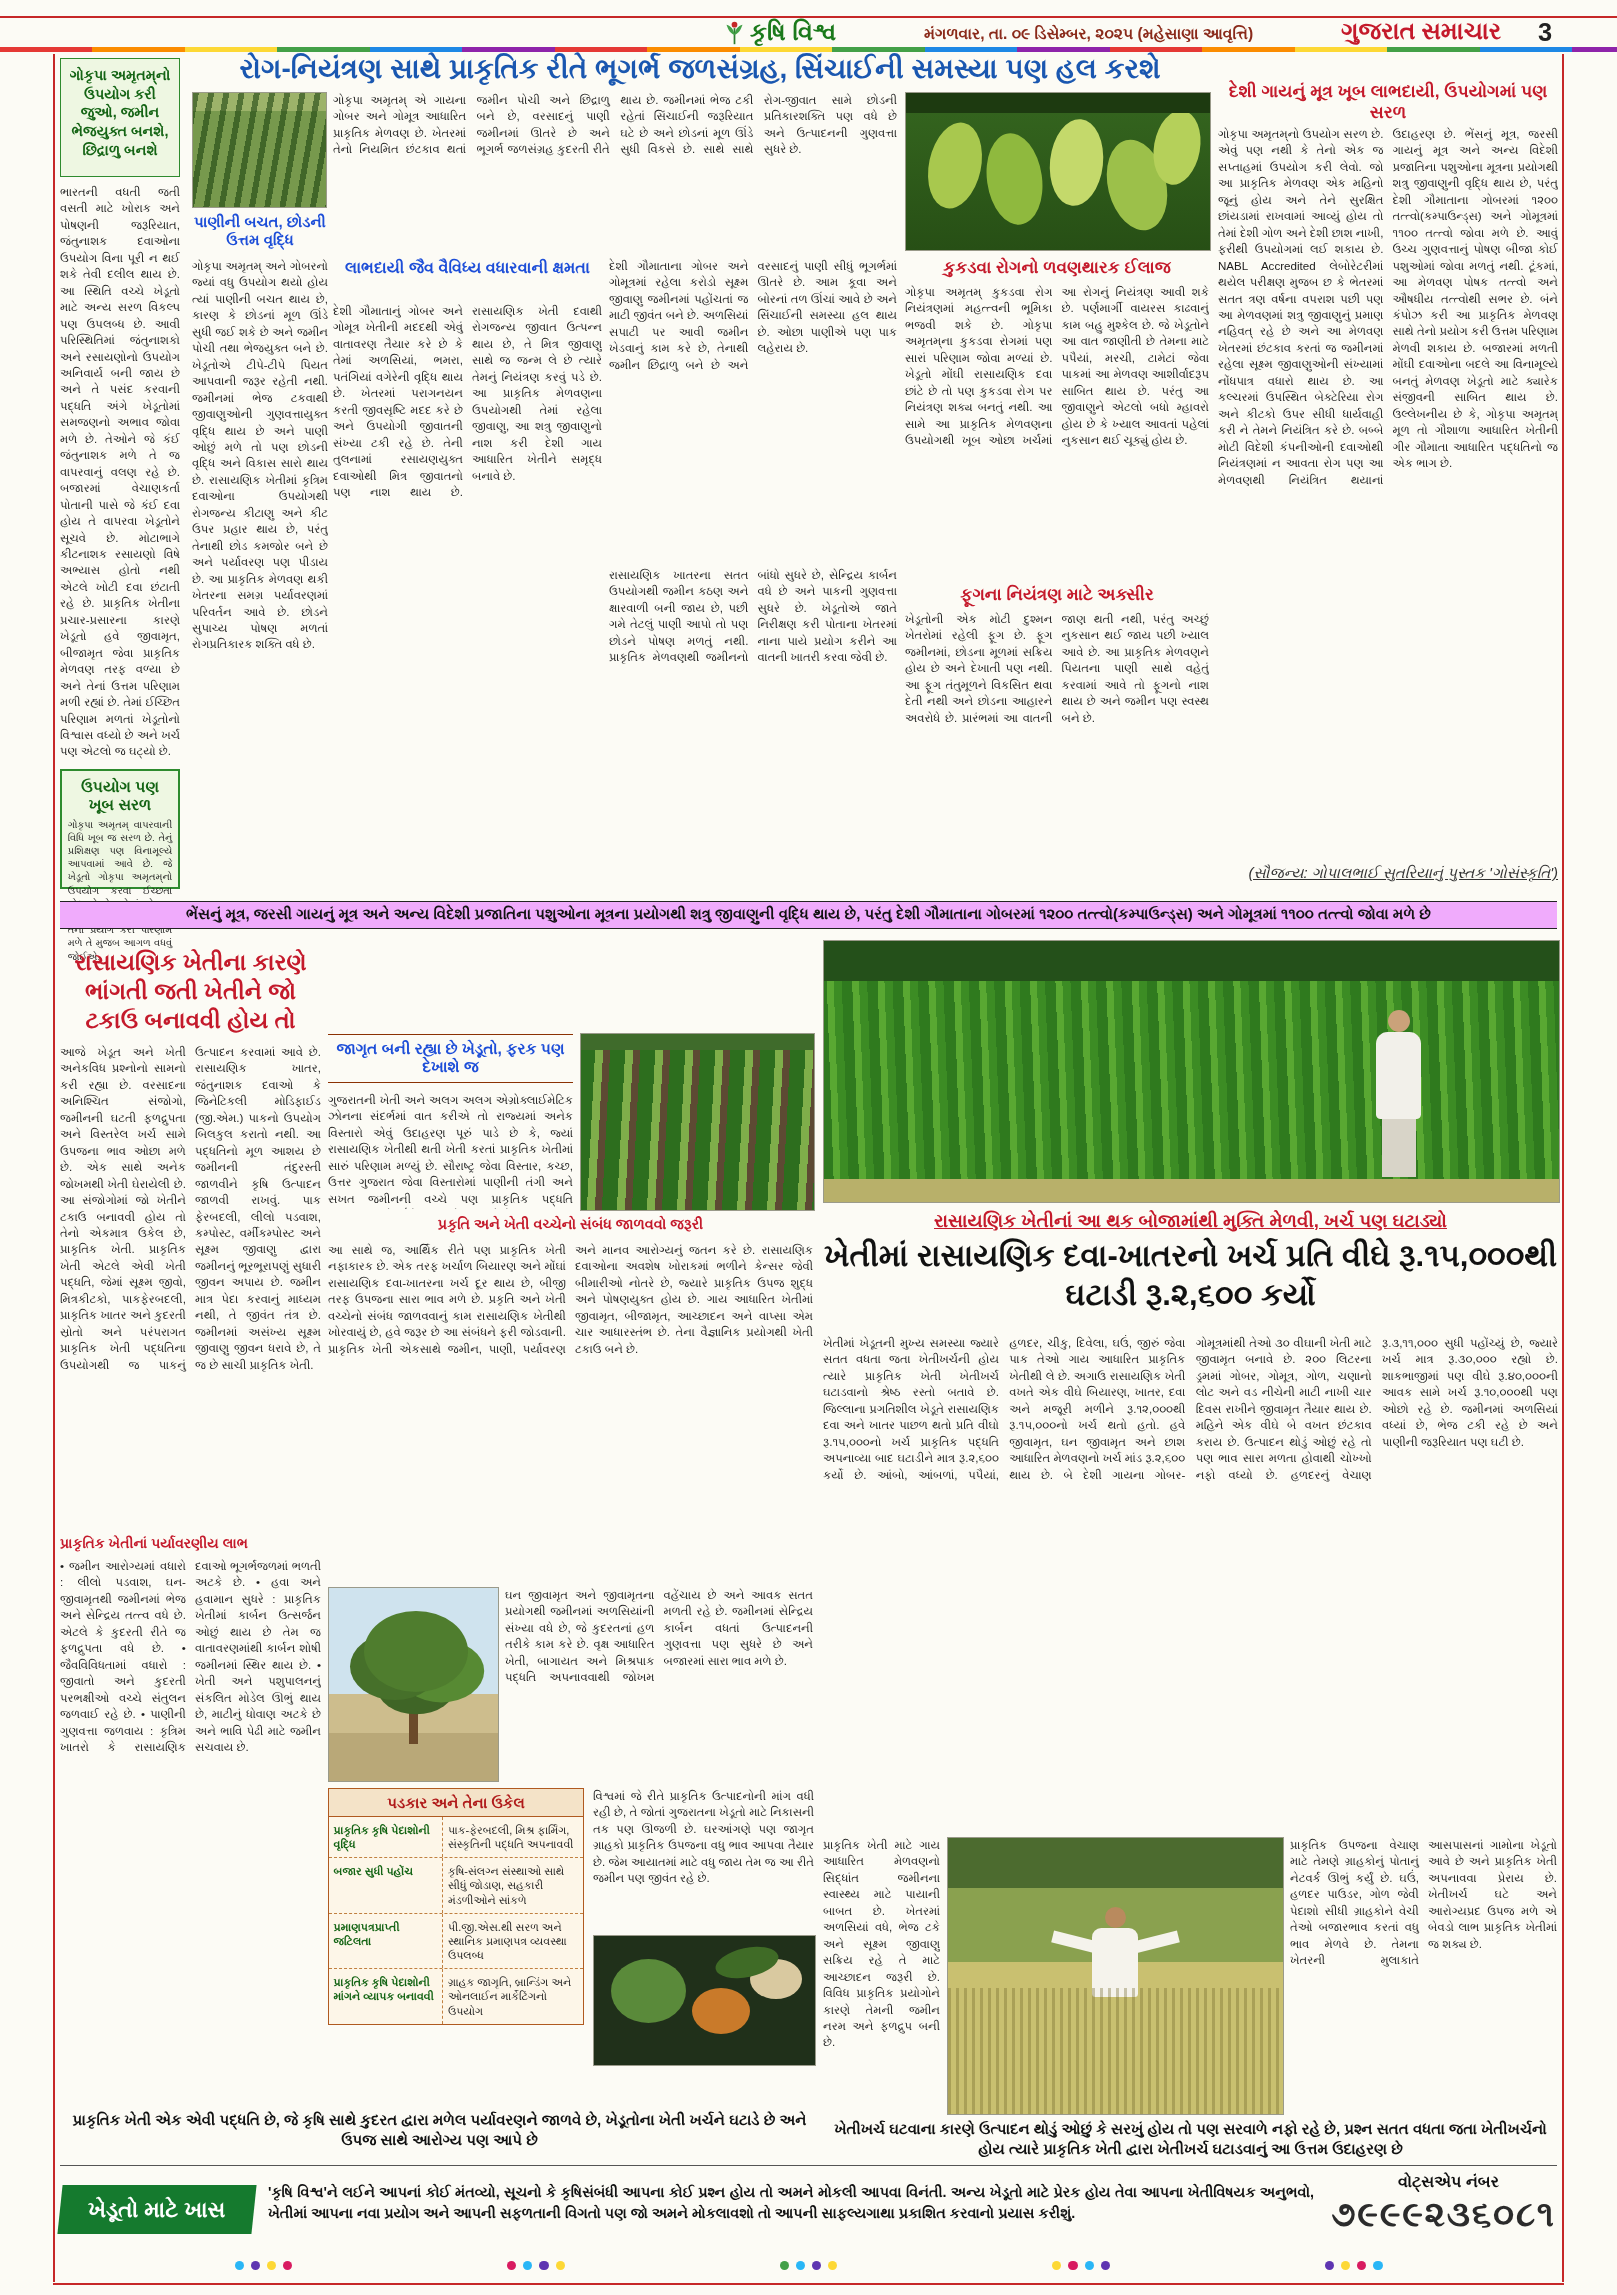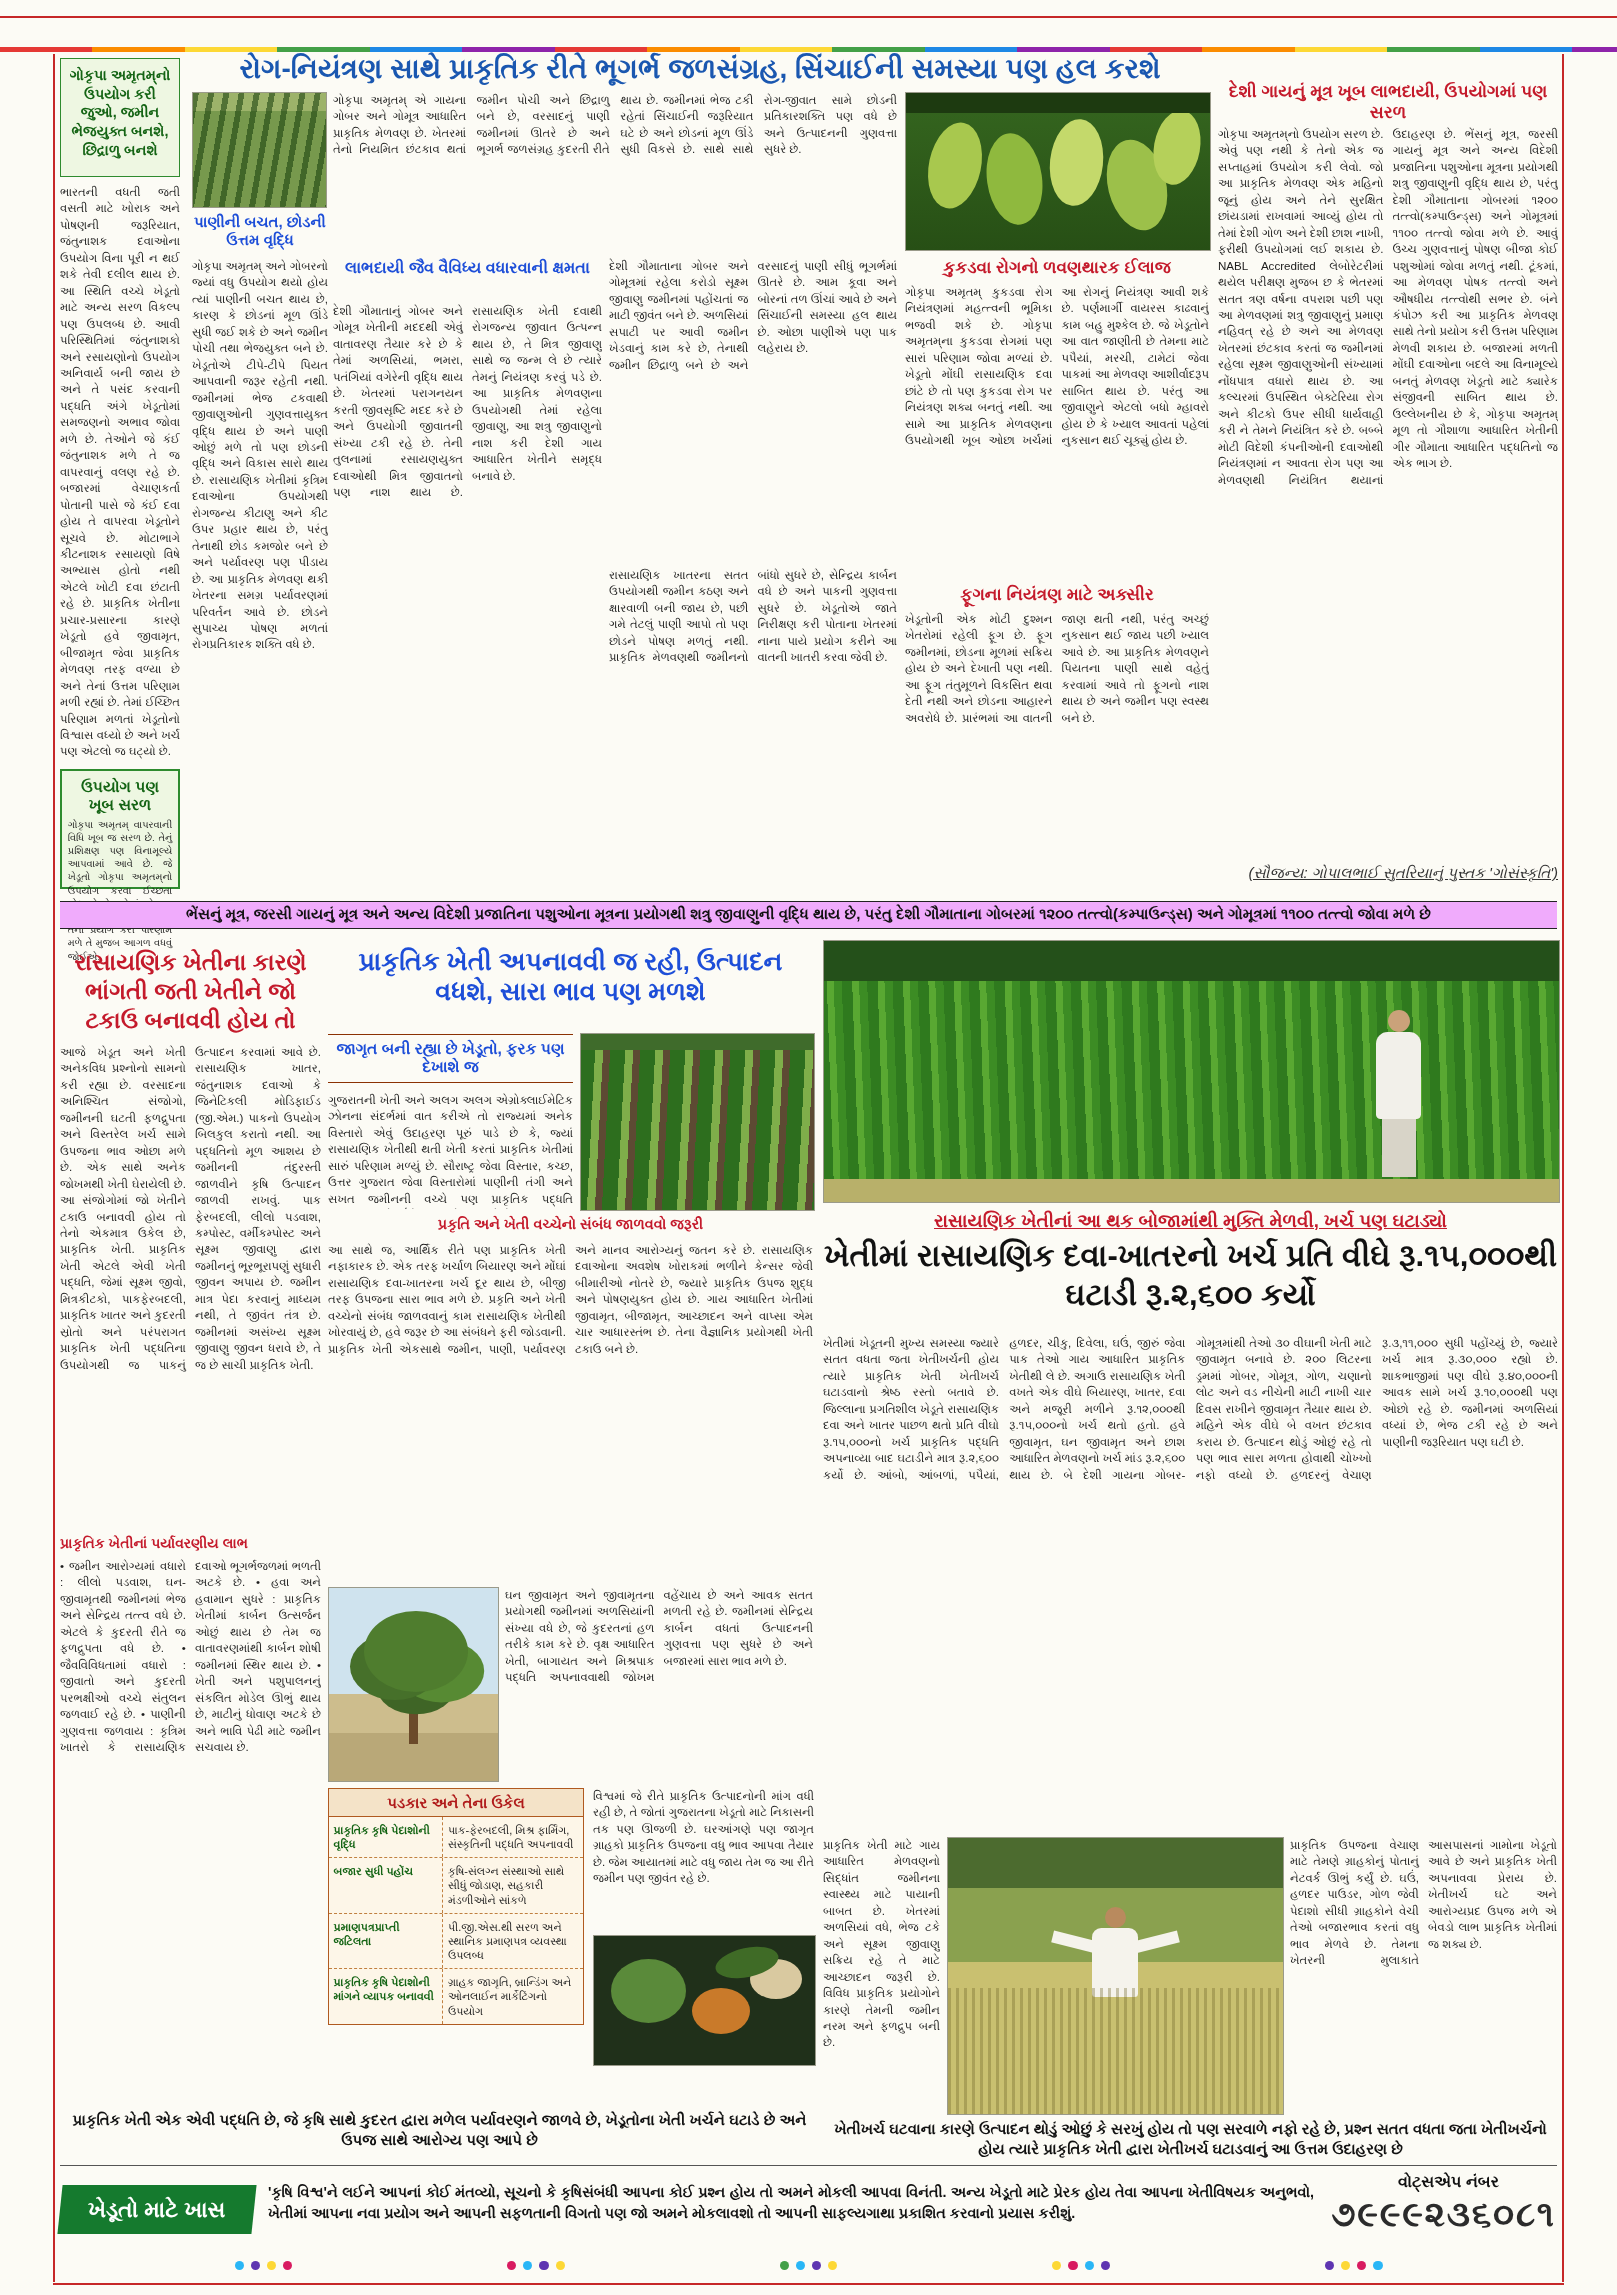--- a/index.html
+++ b/index.html
@@ -24,20 +24,33 @@
   .tbl-c2{padding:5.8px 4.6px;font-size:11px;color:#222;line-height:1.3;}
   .dot{width:9.2px;height:9.2px;border-radius:50%;display:inline-block;margin:0 3.5px;}
 </style>
 </head>
 <body>
 
 <div class="page">
 
   <div class="abs" style="left:0;top:16px;width:1617px;height:1.7px;background:#c62828;"></div>
 
+  <div class="abs" style="left:0;top:19.6px;width:1617px;height:25.4px;">
+    <span class="abs" style="left:723px;top:0;width:23px;height:25.4px;">
+      <svg width="23" height="25.4" viewBox="0 0 40 44">
+          <path d="M20 42 V14" stroke="#2e7d32" stroke-width="3" fill="none"></path>
+          <path d="M20 26 C10 22 8 12 6 8 C14 10 18 16 20 24 M20 26 C30 22 32 12 34 8 C26 10 22 16 20 24" fill="#43a047"></path>
+          <circle cx="20" cy="8" r="5" fill="#c62828"></circle>
+        </svg>
+    </span>
+    <span class="abs" style="left:750px;top:-1.2px;font-size:24px;font-weight:bold;color:#1b7a1b;">કૃષિ વિશ્વ</span>
+    <span class="abs" style="left:924px;top:5.8px;font-size:15.6px;color:#8a2a1a;font-weight:bold;">મંગળવાર, તા. ૦૯ ડિસેમ્બર, ૨૦૨૫ (મહેસાણા આવૃત્તિ)</span>
+    <span class="abs" style="left:1341px;top:-1.2px;font-size:24px;font-weight:bold;color:#c41a2b;font-family:'Liberation Serif',serif;">ગુજરાત સમાચાર</span>
+    <span class="abs" style="left:1538px;top:-1.2px;font-size:25.4px;font-weight:bold;color:#222;">3</span>
+  </div>
 
   <div class="abs rainbow" style="left:0;top:47px;width:1617px;height:4.6px;"></div>
 
   <div class="abs vline" style="left:53px;top:54px;height:2228px;"></div>
   <div class="abs vline" style="left:1562px;top:54px;height:2228px;"></div>
   <div class="abs" style="left:53px;top:2283px;width:1511px;height:1.7px;background:#c62828;"></div>
 
   <div class="abs greenbox" style="left:60px;top:58px;width:120px;height:119px;">
     <div style="font-size:14.4px;font-weight:bold;color:#146414;text-align:center;line-height:1.3;">ગોકૃપા અમૃતમ્‌નો ઉપયોગ કરી જુઓ, જમીન ભેજયુક્ત બનશે, છિદ્રાળુ બનશે</div>
   </div>
@@ -84,21 +97,20 @@
 
   <div class="abs" style="left:60px;top:901px;width:1497px;height:28px;background:#f0abfc;border-top:1.7px solid #222;border-bottom:1.7px solid #222;box-sizing:border-box;">
     <div style="font-size:15px;font-weight:bold;text-align:center;line-height:24px;color:#111;">ભેંસનું મૂત્ર, જરસી ગાયનું મૂત્ર અને અન્ય વિદેશી પ્રજાતિના પશુઓના મૂત્રના પ્રયોગથી શત્રુ જીવાણુની વૃદ્ધિ થાય છે, પરંતુ દેશી ગૌમાતાના ગોબરમાં ૧૨૦૦ તત્ત્વો(કમ્પાઉન્ડ્સ) અને ગોમૂત્રમાં ૧૧૦૦ તત્ત્વો જોવા મળે છે</div>
   </div>
 
   <div class="abs sub red" style="left:60px;top:948px;width:261px;font-size:23px;line-height:1.25;">રાસાયણિક ખેતીના કારણે ભાંગતી જતી ખેતીને જો ટકાઉ બનાવવી હોય તો</div>
   <div class="abs bt c2" style="left:60px;top:1044px;width:261px;height:485px;">આજે ખેડૂત અને ખેતી અનેકવિધ પ્રશ્નોનો સામનો કરી રહ્યા છે. વરસાદના અનિશ્ચિત સંજોગો, જમીનની ઘટતી ફળદ્રુપતા અને વિસ્તરેલ ખર્ચ સામે ઉપજના ભાવ ઓછા મળે છે. એક સાથે અનેક જોખમથી ખેતી ઘેરાયેલી છે. આ સંજોગોમાં જો ખેતીને ટકાઉ બનાવવી હોય તો તેનો એકમાત્ર ઉકેલ છે, પ્રાકૃતિક ખેતી. પ્રાકૃતિક ખેતી એટલે એવી ખેતી પદ્ધતિ, જેમાં સૂક્ષ્મ જીવો, મિત્રકીટકો, પાકફેરબદલી, પ્રાકૃતિક ખાતર અને કુદરતી સ્રોતો અને પરંપરાગત પ્રાકૃતિક ખેતી પદ્ધતિના ઉપયોગથી જ પાકનું ઉત્પાદન કરવામાં આવે છે. રાસાયણિક ખાતર, જંતુનાશક દવાઓ કે જિનેટિકલી મોડિફાઈડ (જી.એમ.) પાકનો ઉપયોગ બિલકુલ કરાતો નથી. આ પદ્ધતિનો મૂળ આશય છે જમીનની તંદુરસ્તી જાળવીને કૃષિ ઉત્પાદન જાળવી રાખવું. પાક ફેરબદલી, લીલો પડવાશ, કમ્પોસ્ટ, વર્મીકમ્પોસ્ટ અને સૂક્ષ્મ જીવાણુ દ્વારા જમીનનું ભૂરભૂરાપણું સુધારી જીવન અપાય છે. જમીન માત્ર પેદા કરવાનું માધ્યમ નથી, તે જીવંત તંત્ર છે. જમીનમાં અસંખ્ય સૂક્ષ્મ જીવાણુ જીવન ધરાવે છે, તે જ છે સાચી પ્રાકૃતિક ખેતી.</div>
   <div class="abs sub red" style="left:60px;top:1535px;width:261px;font-size:14px;text-align:left;">પ્રાકૃતિક ખેતીનાં પર્યાવરણીય લાભ</div>
   <div class="abs bt c2" style="left:60px;top:1558px;width:261px;height:542px;">• જમીન આરોગ્યમાં વધારો : લીલો પડવાશ, ઘન-જીવામૃતથી જમીનમાં ભેજ અને સેન્દ્રિય તત્ત્વ વધે છે. એટલે કે કુદરતી રીતે જ ફળદ્રુપતા વધે છે. • જૈવવિવિધતામાં વધારો : જીવાતો અને કુદરતી પરભક્ષીઓ વચ્ચે સંતુલન જળવાઈ રહે છે. • પાણીની ગુણવત્તા જળવાય : કૃત્રિમ ખાતરો કે રાસાયણિક દવાઓ ભૂગર્ભજળમાં ભળતી અટકે છે. • હવા અને હવામાન સુધરે : પ્રાકૃતિક ખેતીમાં કાર્બન ઉત્સર્જન ઓછું થાય છે તેમ જ વાતાવરણમાંથી કાર્બન શોષી જમીનમાં સ્થિર થાય છે. • ખેતી અને પશુપાલનનું સંકલિત મોડેલ ઊભું થાય છે, માટીનું ધોવાણ અટકે છે અને ભાવિ પેઢી માટે જમીન સચવાય છે.</div>
 
-  <div class="abs sub maroon" style="left:328px;top:946px;width:485px;font-size:25.4px;line-height:1.2;">પ્રાકૃતિક ખેતી અપનાવવી જ રહી, ઉત્પાદન વધશે, સારા ભાવ પણ મળશે</div>
 
   <div class="abs" style="left:328px;top:1034px;width:245px;border-top:1.7px solid #8b3103;border-bottom:1.7px solid #8b3103;padding:4.6px 2.3px;box-sizing:border-box;">
     <div class="sub maroon" style="font-size:15.6px;">જાગૃત બની રહ્યા છે ખેડૂતો, ફરક પણ દેખાશે જ</div>
   </div>
   <div class="abs bt" style="left:328px;top:1092px;width:245px;height:117px;">ગુજરાતની ખેતી અને અલગ અલગ એગ્રોક્લાઈમેટિક ઝોનના સંદર્ભમાં વાત કરીએ તો રાજ્યમાં અનેક વિસ્તારો એવું ઉદાહરણ પૂરું પાડે છે કે, જ્યાં રાસાયણિક ખેતીથી થતી ખેતી કરતાં પ્રાકૃતિક ખેતીમાં સારું પરિણામ મળ્યું છે. સૌરાષ્ટ્ર જેવા વિસ્તાર, કચ્છ, ઉત્તર ગુજરાત જેવા વિસ્તારોમાં પાણીની તંગી અને સખત જમીનની વચ્ચે પણ પ્રાકૃતિક પદ્ધતિ અપનાવનારને ઊંડો ફરક જોવા મળ્યો છે.</div>
 
   <div class="photo" style="left:580px;top:1033px;width:233px;height:176px;background:repeating-linear-gradient(93deg,#2d6e1e 0 15px,#7fae4a 15px 23px,#5d4a33 23px 30px);">
     <div class="abs" style="left:0;top:0;width:100%;height:16px;background:#3f6b2b;"></div>
   </div>
 

